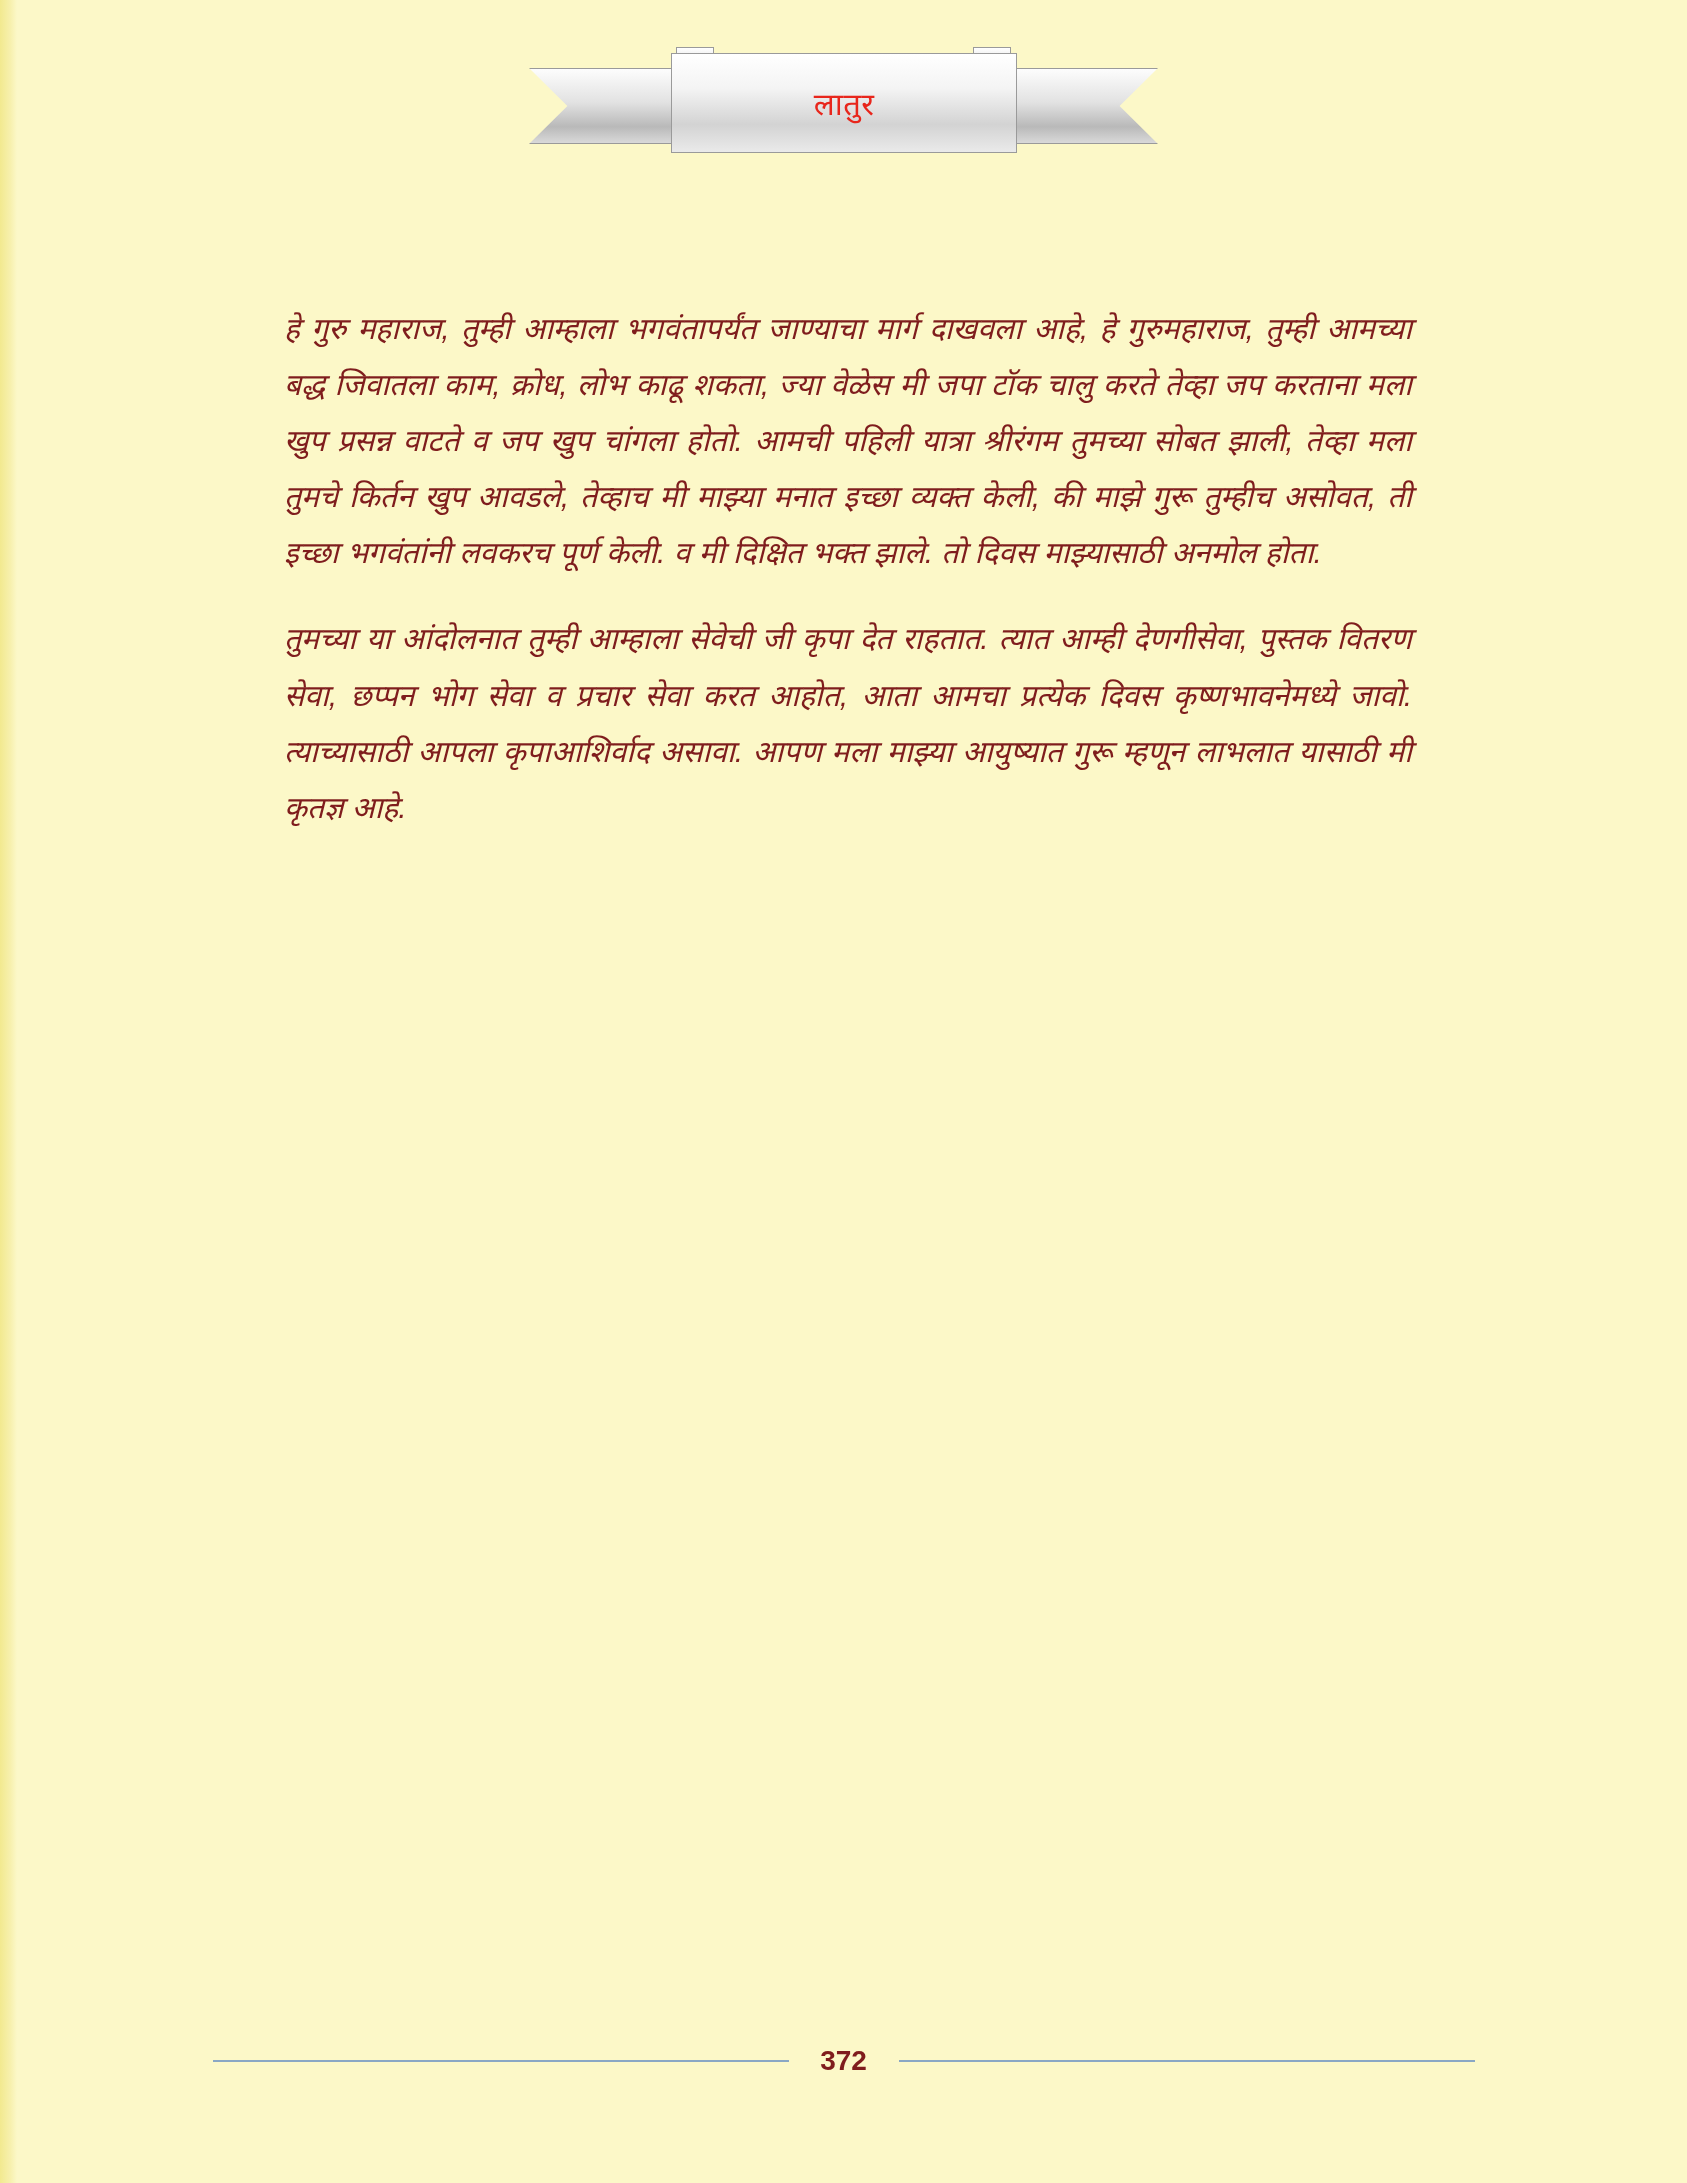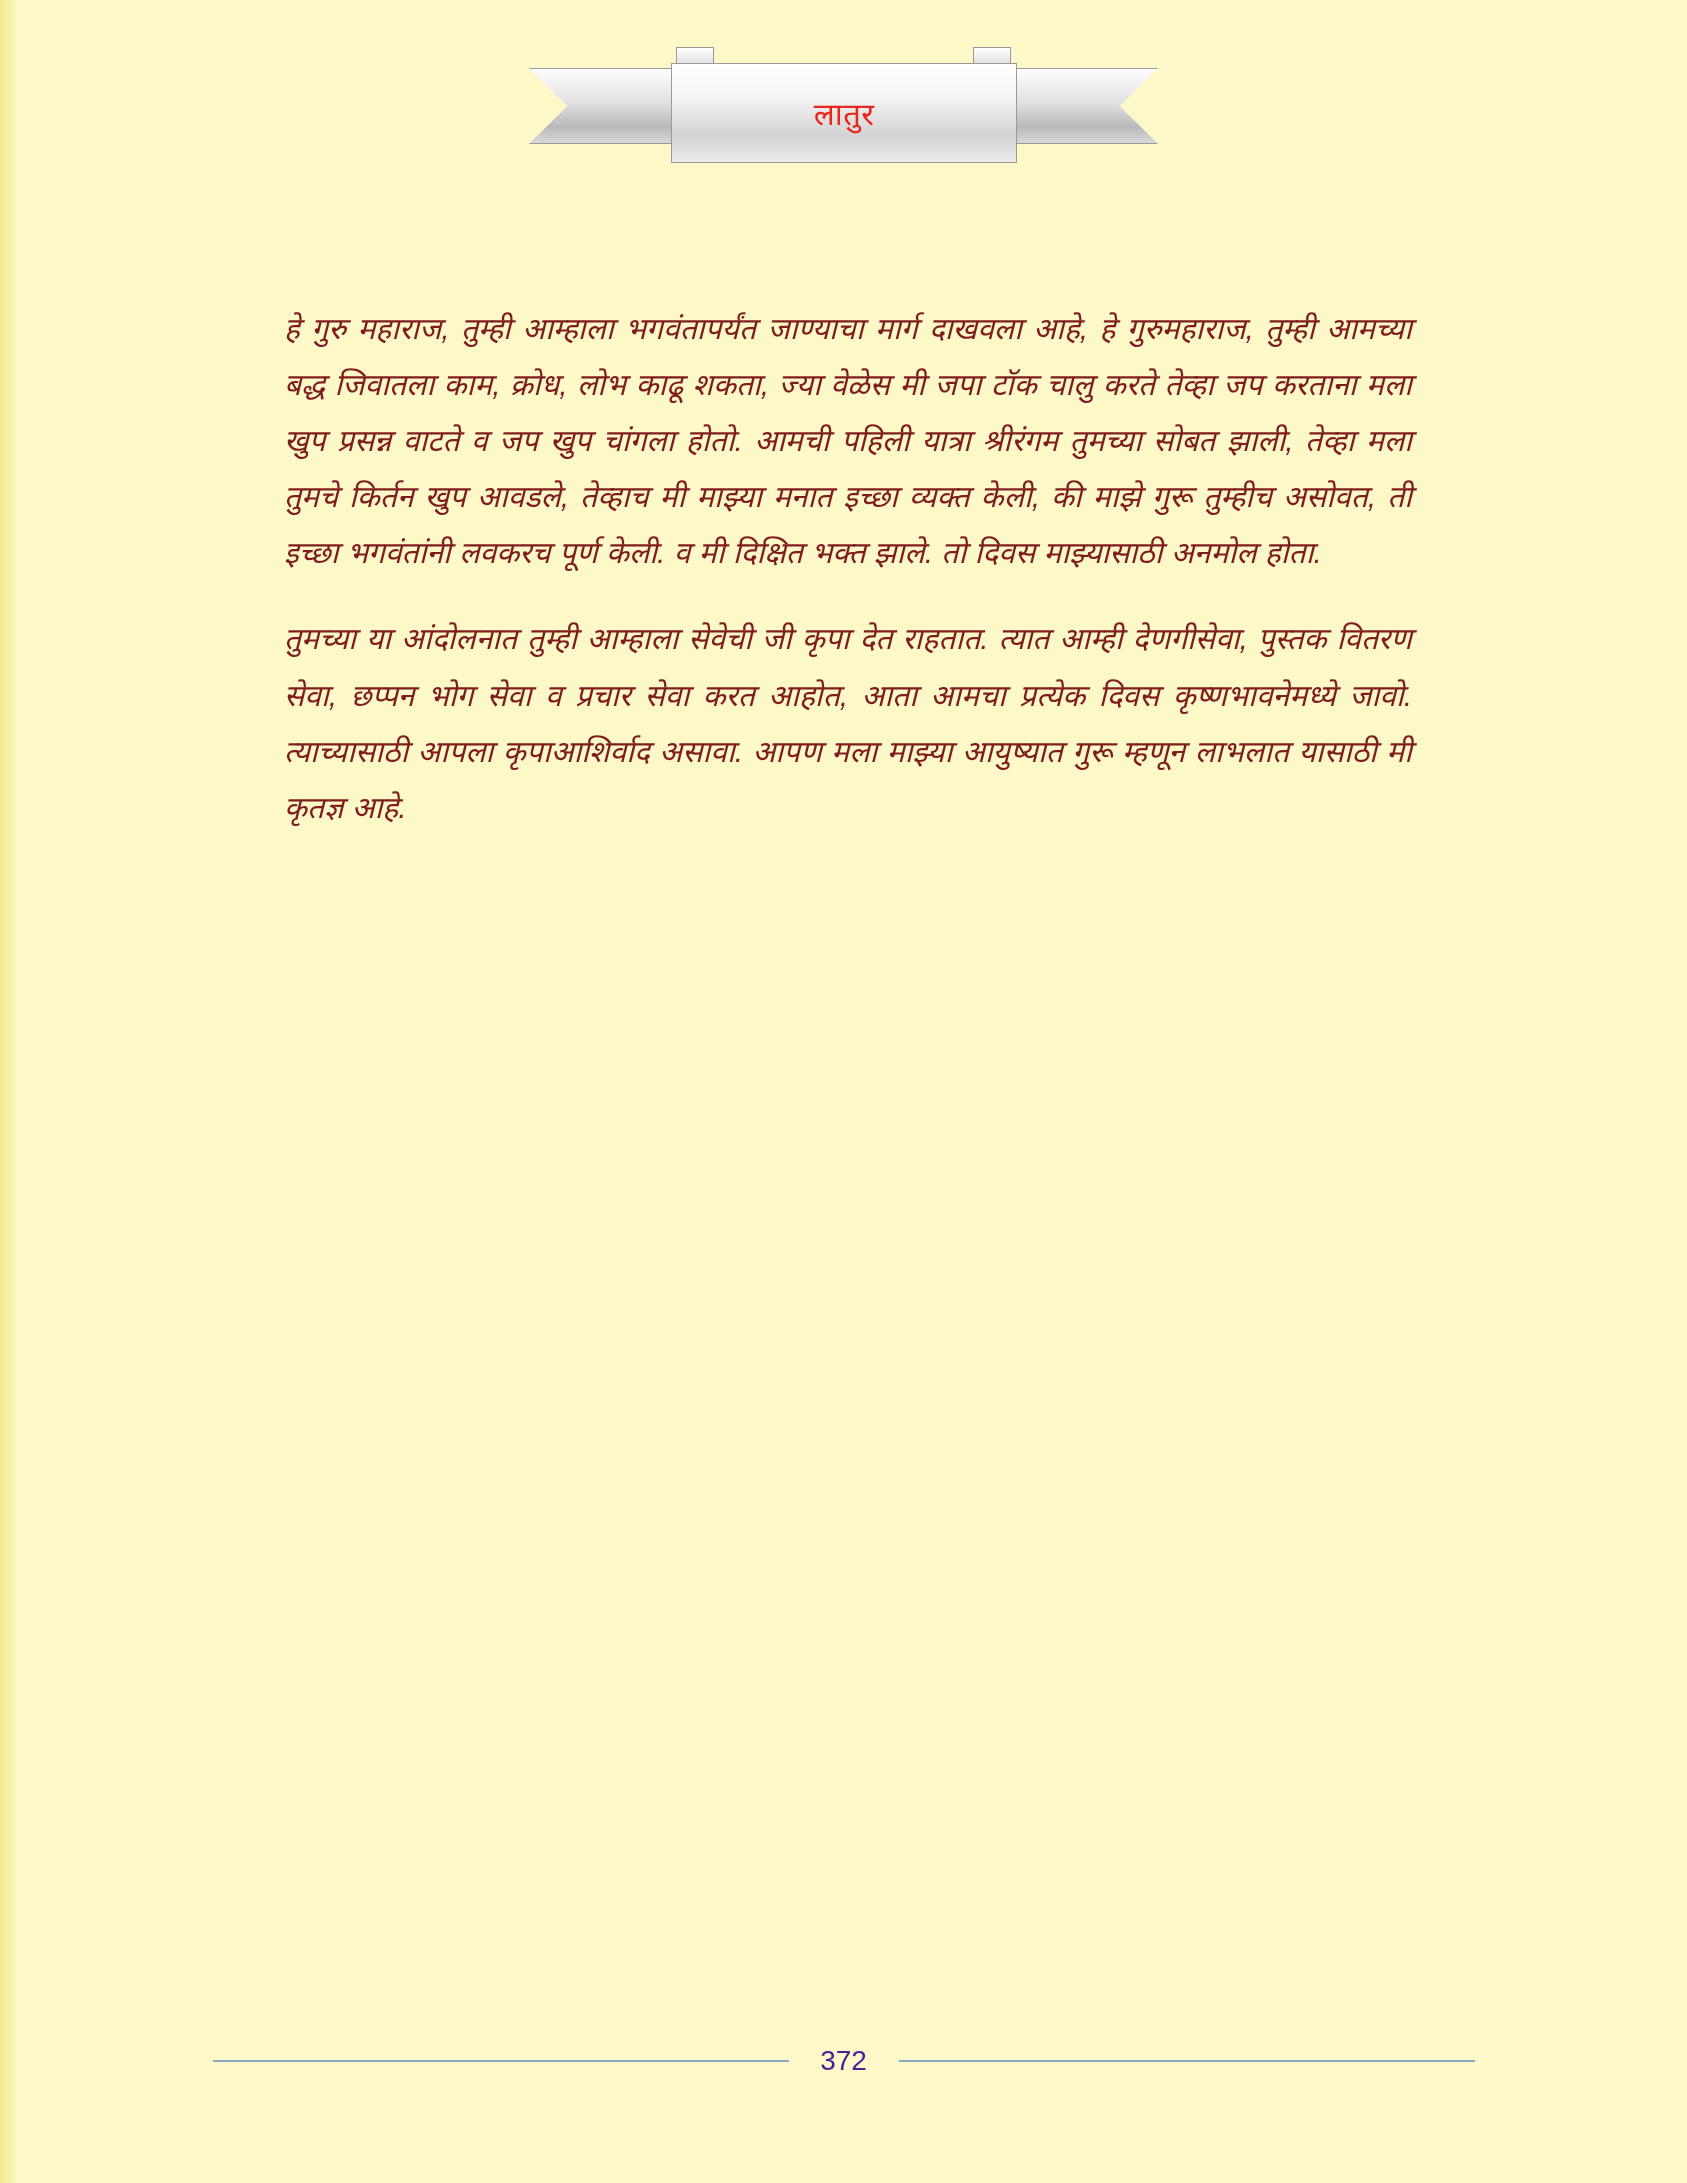--- a/index.html
+++ b/index.html
@@ -61,21 +61,21 @@
     width: 36px;
     height: 30px;
     background: linear-gradient(to bottom, #ffffff 0%, #dcdcdc 60%, #c0c0c0 100%);
     border: 1.3px solid #9a9a9a;
   }
   .ribbon-fold.left { left: 147px; }
   .ribbon-fold.right { right: 147px; }
   .ribbon-center {
     position: absolute;
     left: 142px;
-    top: 23px;
+    top: 13px;
     width: 344px;
     height: 98px;
     background: linear-gradient(to bottom, #ffffff 0%, #f4f4f4 35%, #d3d3d3 72%, #eaeaea 100%);
     border: 1.3px solid #9a9a9a;
     display: flex;
     align-items: center;
     justify-content: center;
   }
   .ribbon-text {
     color: #e8261c;
@@ -121,22 +121,22 @@
   }
   .footer-rule {
     height: 1.3px;
     background: #8aa7c4;
     flex: 0 0 576px;
   }
   .footer-rule.left { margin-right: 18.5px; }
   .footer-rule.right { margin-left: 18.5px; }
   .page-number {
     font-size: 28px;
-    font-weight: normal;
-    color: #4c1d95;
+    font-weight: bold;
+    color: #7f1d1d;
     font-family: "Liberation Sans", sans-serif;
     min-width: 73px;
     text-align: center;
   }
 </style>
 </head>
 <body>
 
 <div class="left-bar"></div>
 

